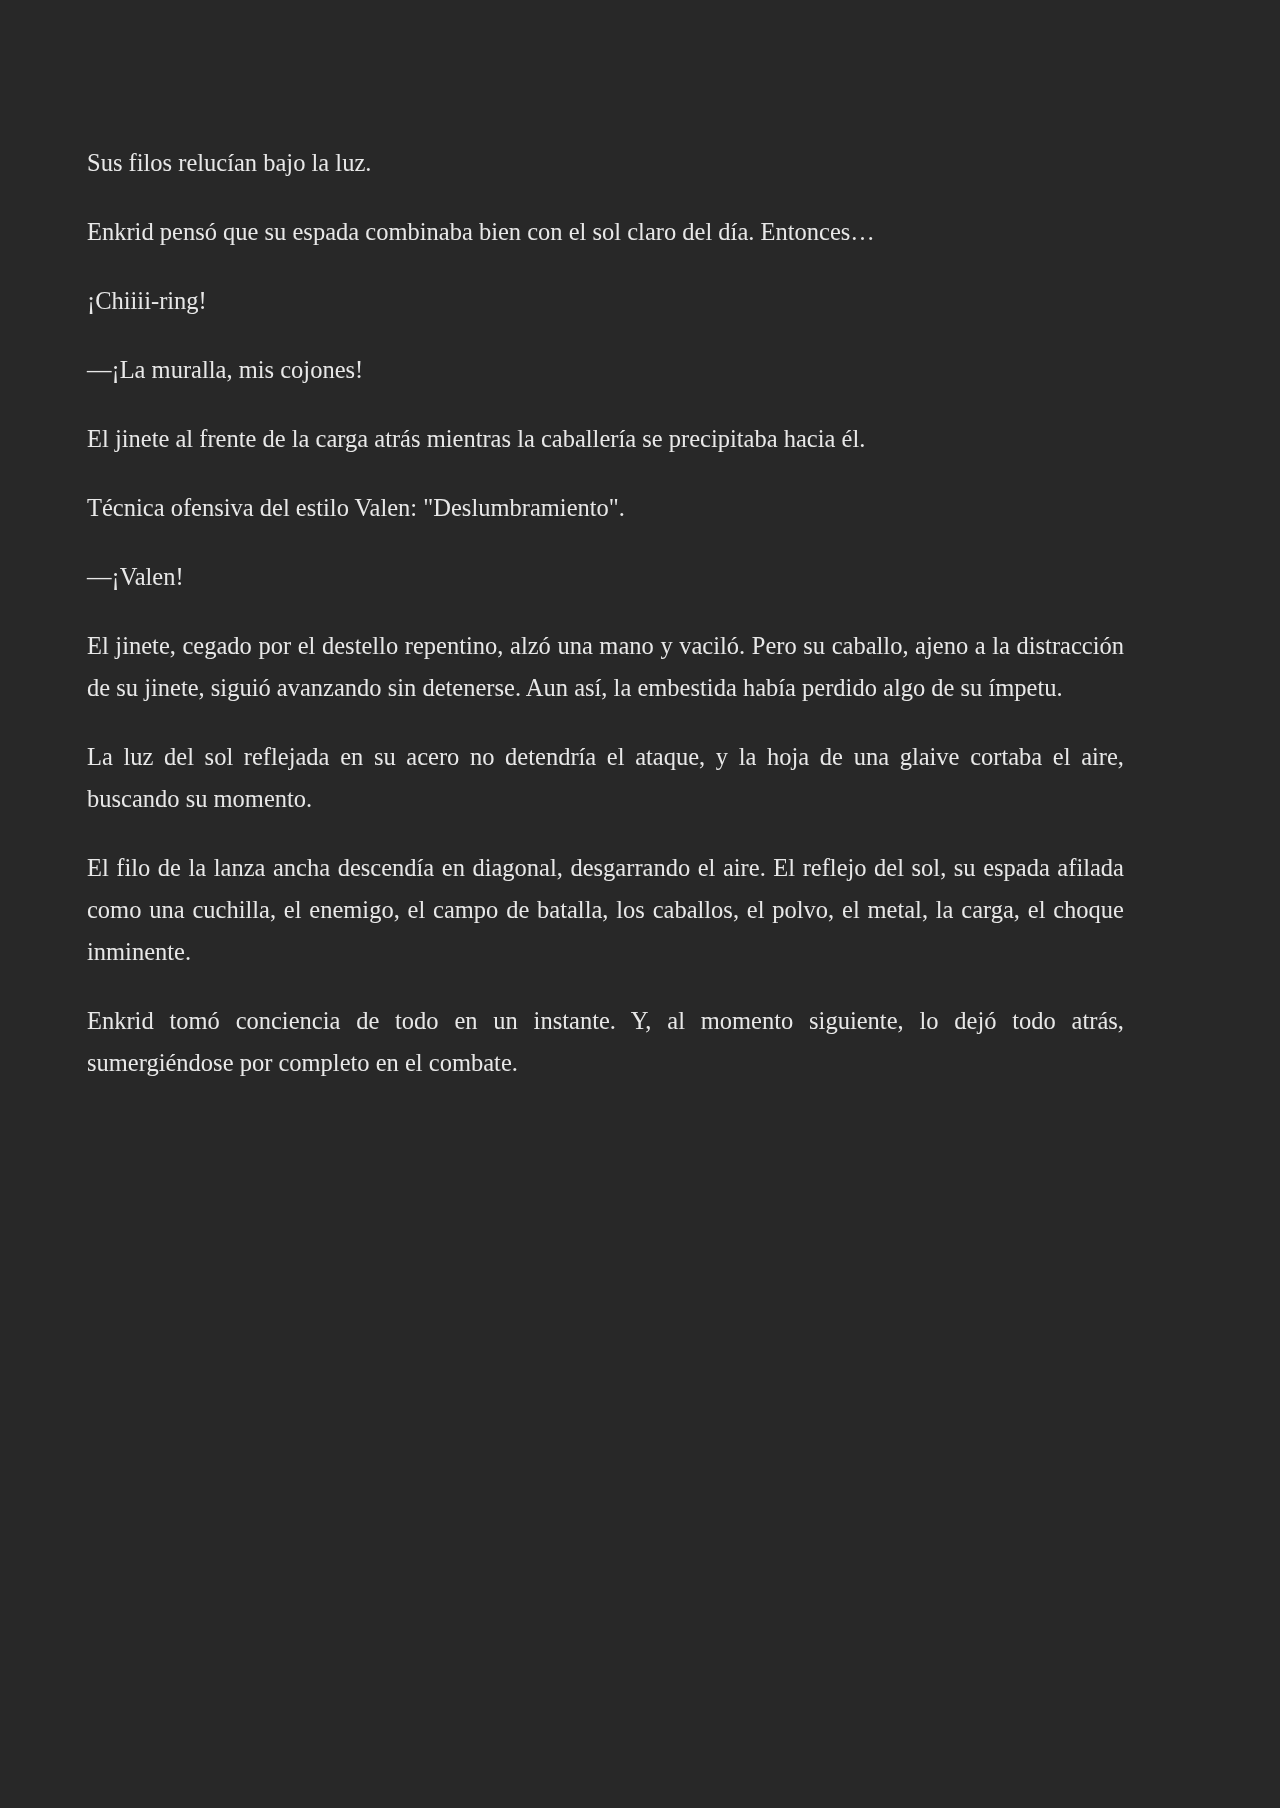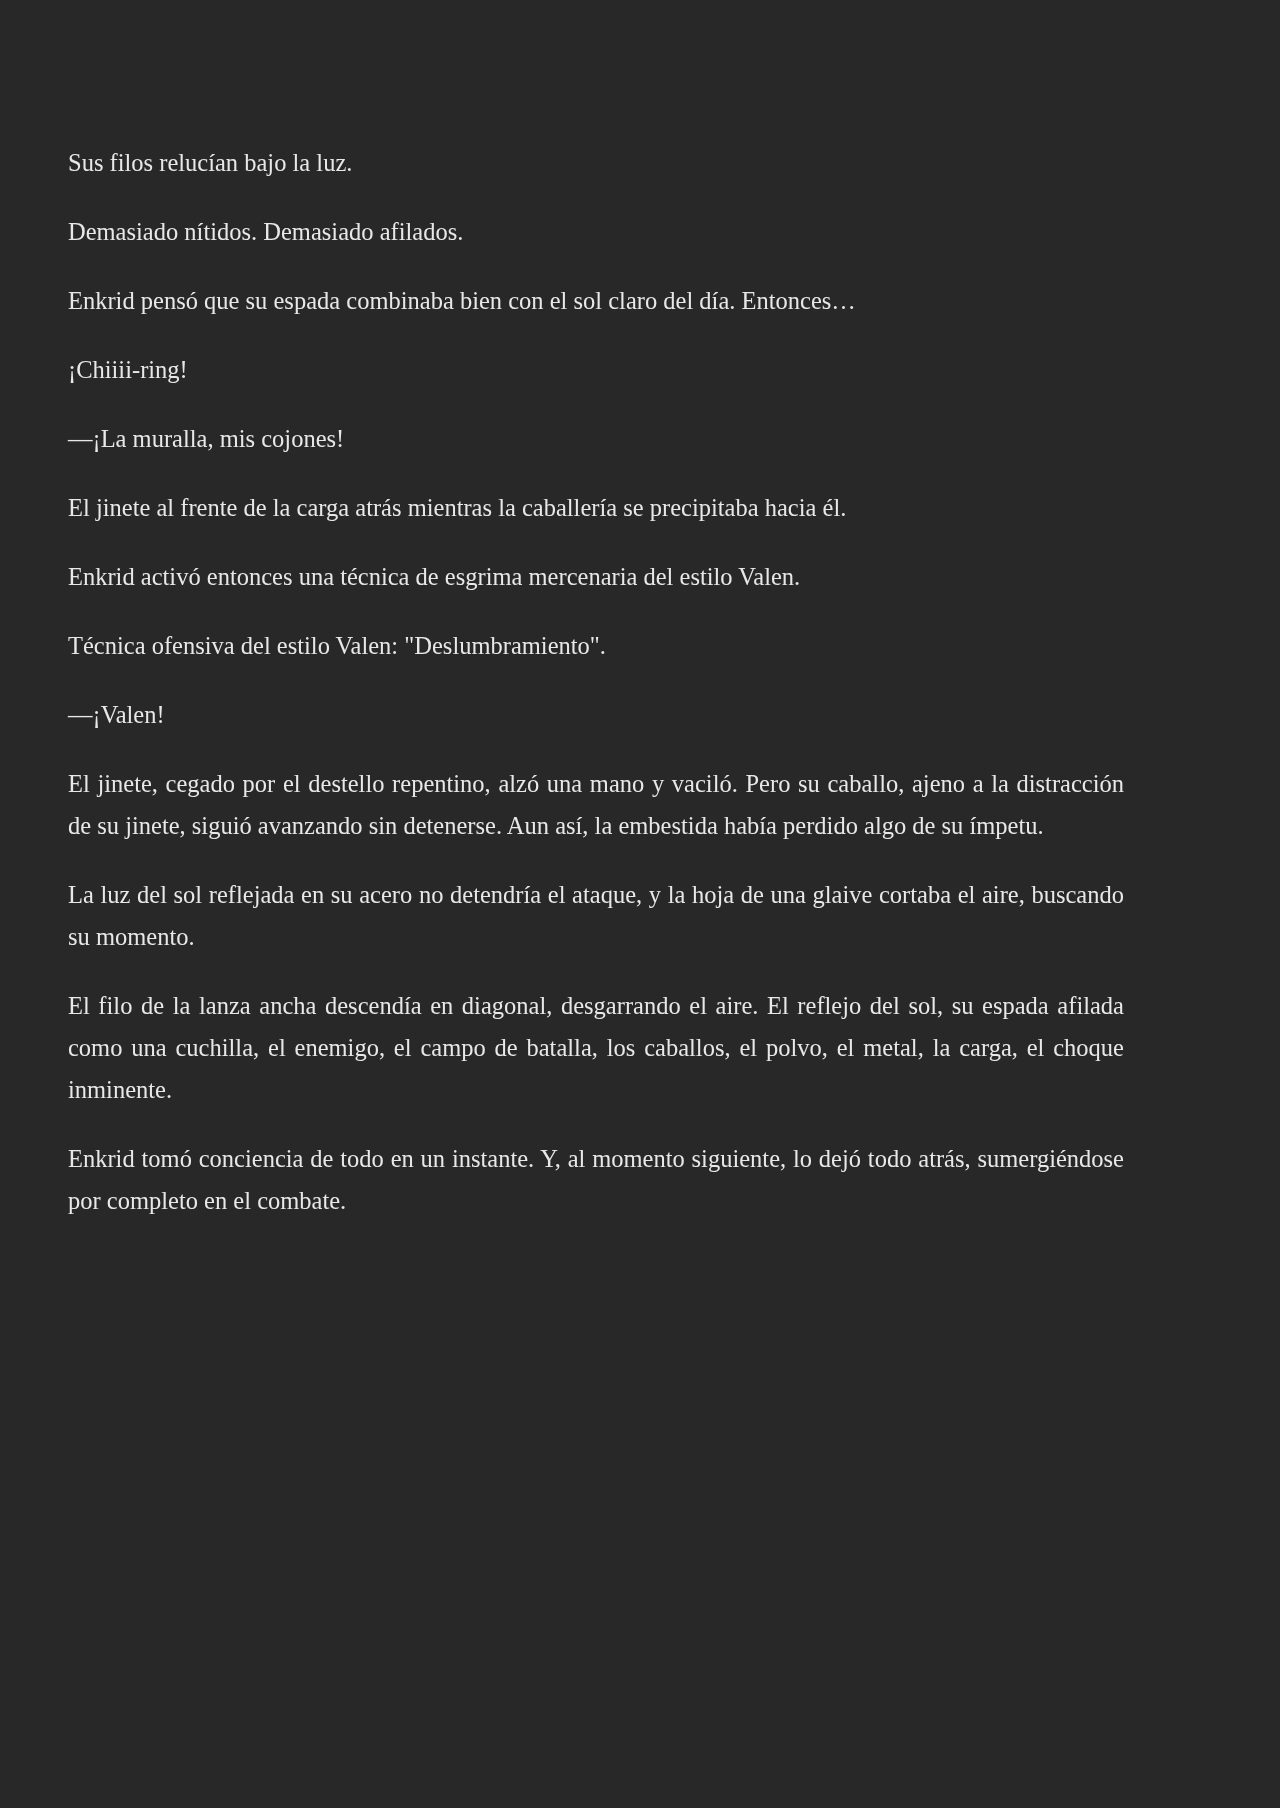--- a/index.html
+++ b/index.html
@@ -11,42 +11,40 @@
       width: 1280px;
       min-height: 1808px;
       background: #282828;
       color: #e8e8e8;
       font-family: "Liberation Serif", "DejaVu Serif", serif;
     }
     .reader {
       position: relative;
       box-sizing: border-box;
       width: 1280px;
-      padding: 142px 156px 120px 68px;
+      padding: 142px 156px 120px 87px;
     }
     .reader p {
       margin: 0 0 27px 0;
       font-size: 24.5px;
       line-height: 42px;
       text-align: justify;
       color: #e8e8e8;
     }
   </style>
 </head>
 <body>
 
 <main class="reader">
   <article>
     <p>Sus filos relucían bajo la luz.</p>
-    <p>Demasiado nítidos. Demasiado afilados.</p>
     <p>Enkrid pensó que su espada combinaba bien con el sol claro del día. Entonces…</p>
     <p>¡Chiiii-ring!</p>
     <p>—¡La muralla, mis cojones!</p>
     <p>El jinete al frente de la carga atrás mientras la caballería se precipitaba hacia él.</p>
-    <p>Enkrid activó entonces una técnica de esgrima mercenaria del estilo Valen.</p>
     <p>Técnica ofensiva del estilo Valen: "Deslumbramiento".</p>
     <p>—¡Valen!</p>
     <p>El jinete, cegado por el destello repentino, alzó una mano y vaciló. Pero su caballo, ajeno a la distracción de su jinete, siguió avanzando sin detenerse. Aun así, la embestida había perdido algo de su ímpetu.</p>
     <p>La luz del sol reflejada en su acero no detendría el ataque, y la hoja de una glaive cortaba el aire, buscando su momento.</p>
     <p>El filo de la lanza ancha descendía en diagonal, desgarrando el aire. El reflejo del sol, su espada afilada como una cuchilla, el enemigo, el campo de batalla, los caballos, el polvo, el metal, la carga, el choque inminente.</p>
     <p>Enkrid tomó conciencia de todo en un instante. Y, al momento siguiente, lo dejó todo atrás, sumergiéndose por completo en el combate.</p>
   </article>
 </main>
 
 </body></html>

